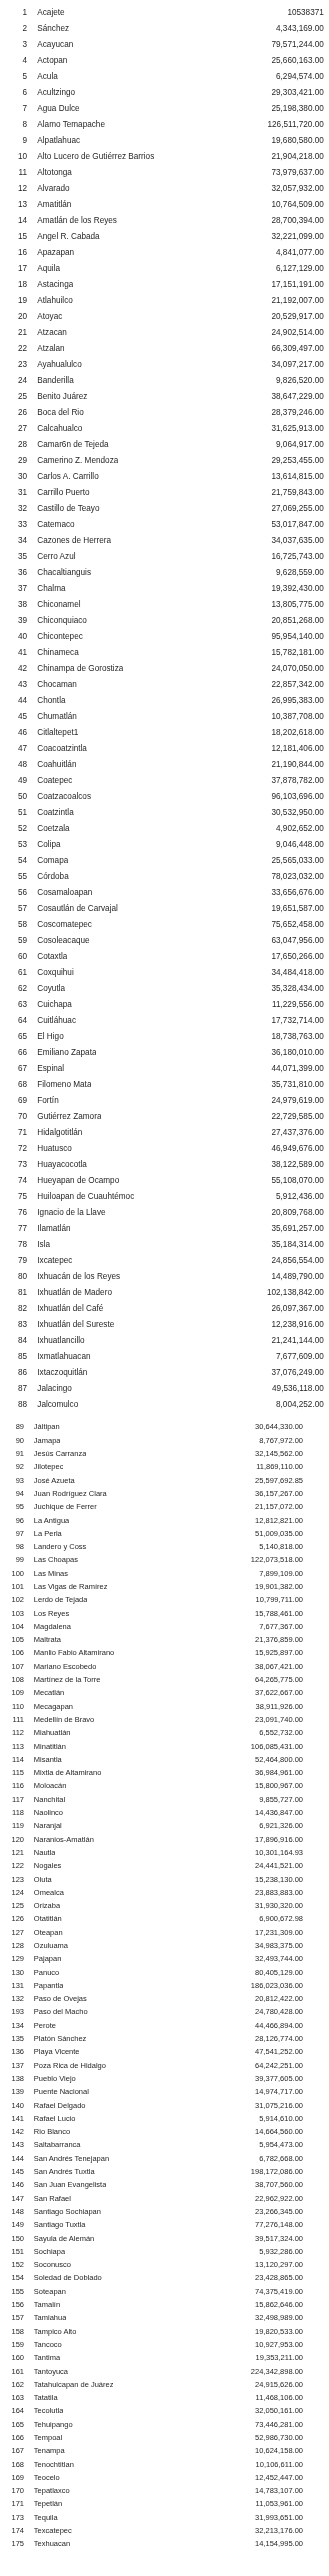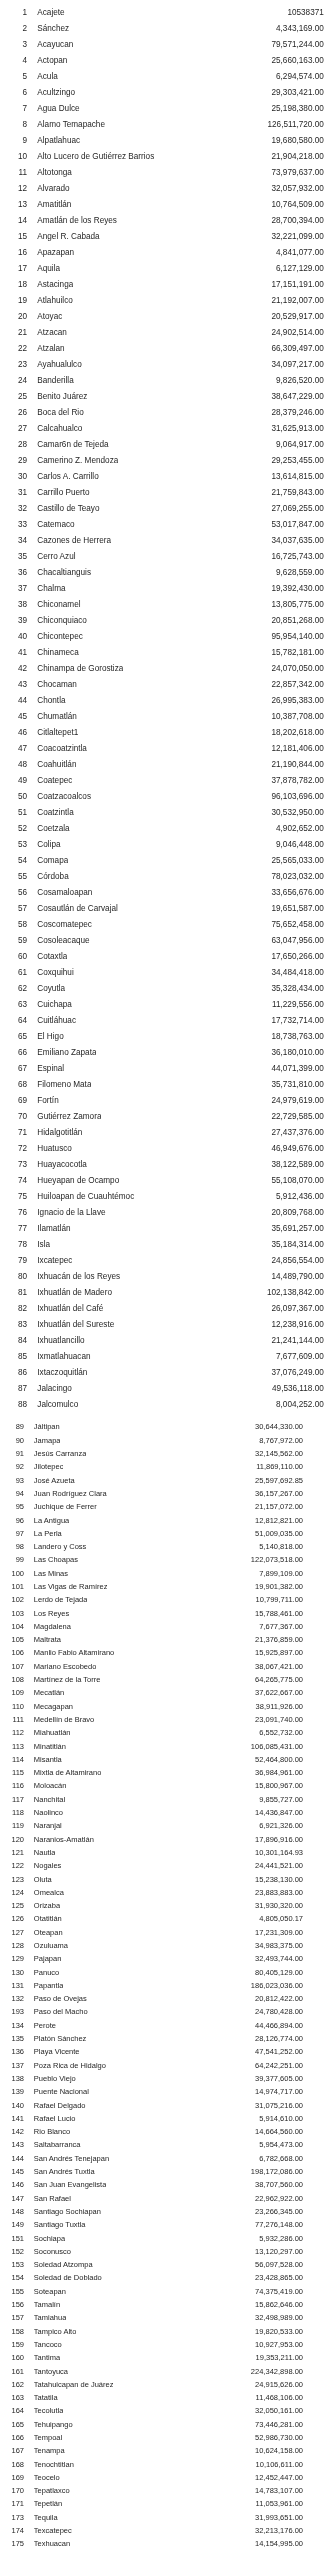--- a/index.html
+++ b/index.html
@@ -656,21 +656,21 @@
         <span class="value">23,883,883.00</span>
       </div>
       <div class="row">
         <span class="rank">125</span>
         <span class="name">Orizaba</span>
         <span class="value">31,930,320.00</span>
       </div>
       <div class="row">
         <span class="rank">126</span>
         <span class="name">Otatitlán</span>
-        <span class="value">4,805,050.17</span>
+        <span class="value">6,900,672.98</span>
       </div>
       <div class="row">
         <span class="rank">127</span>
         <span class="name">Oteapan</span>
         <span class="value">17,231,309.00</span>
       </div>
       <div class="row">
         <span class="rank">128</span>
         <span class="name">Ozuluama</span>
         <span class="value">34,983,375.00</span>
@@ -774,33 +774,33 @@
         <span class="rank">148</span>
         <span class="name">Santiago Sochiapan</span>
         <span class="value">23,266,345.00</span>
       </div>
       <div class="row">
         <span class="rank">149</span>
         <span class="name">Santiago Tuxtla</span>
         <span class="value">77,276,148.00</span>
       </div>
       <div class="row">
+        <span class="rank">150</span>
+        <span class="name">Sayula de Alemán</span>
+        <span class="value">39,517,324.00</span>
+      </div>
+      <div class="row">
         <span class="rank">151</span>
         <span class="name">Sochiapa</span>
         <span class="value">5,932,286.00</span>
       </div>
       <div class="row">
         <span class="rank">152</span>
         <span class="name">Soconusco</span>
         <span class="value">13,120,297.00</span>
-      </div>
-      <div class="row">
-        <span class="rank">153</span>
-        <span class="name">Soledad Atzompa</span>
-        <span class="value">56,097,528.00</span>
       </div>
       <div class="row">
         <span class="rank">154</span>
         <span class="name">Soledad de Doblado</span>
         <span class="value">23,428,865.00</span>
       </div>
       <div class="row">
         <span class="rank">155</span>
         <span class="name">Soteapan</span>
         <span class="value">74,375,419.00</span>

